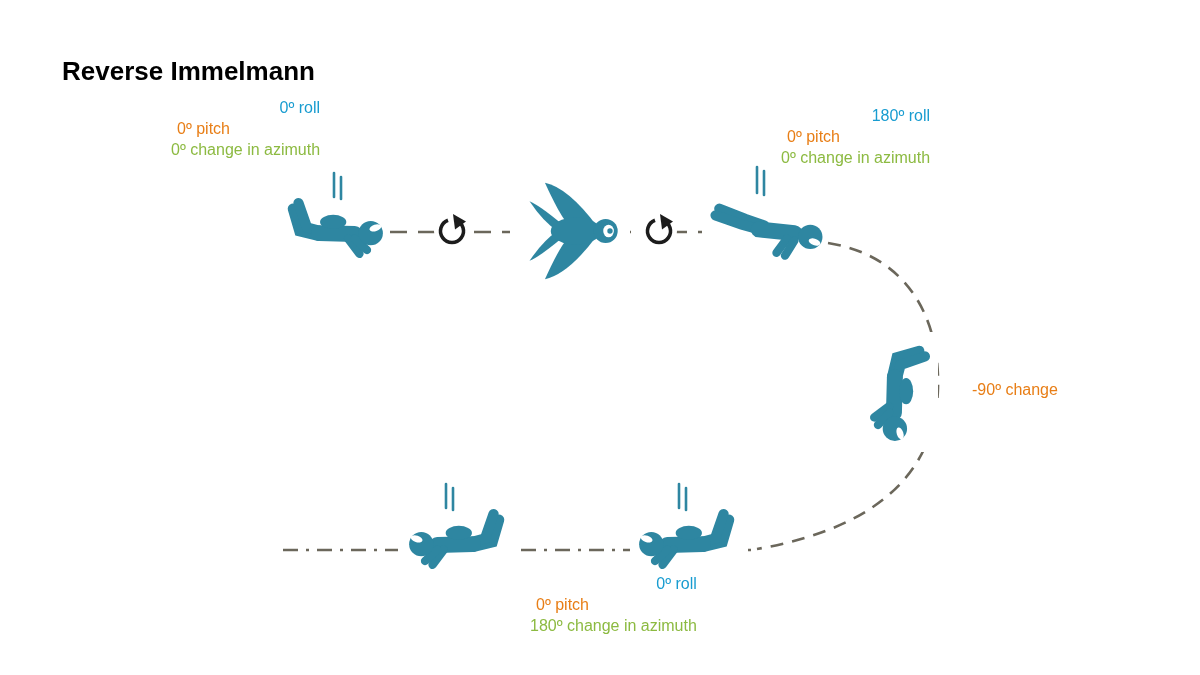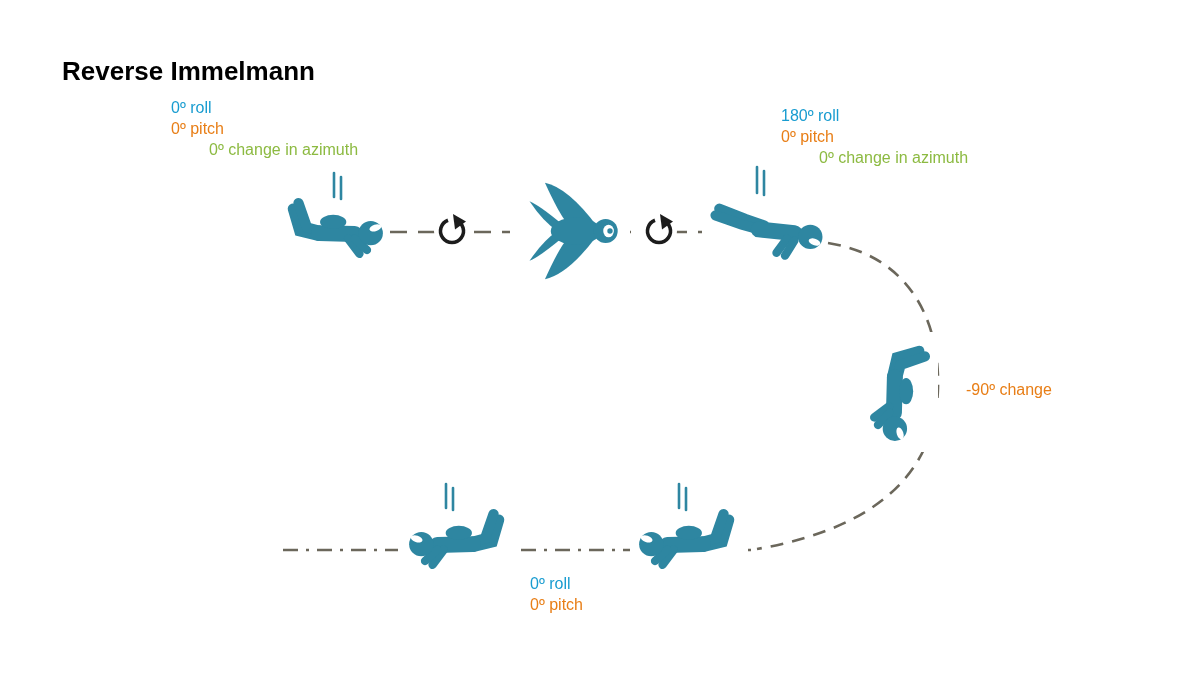--- a/index.html
+++ b/index.html
@@ -21,23 +21,23 @@
     top: 56px;
     font-size: 26px;
     font-weight: 700;
     color: var(--color-title, #000000);
   }
   .ann {
     position: absolute;
     font-size: 16px;
     line-height: 21px;
   }
-  .ann .roll    { color: var(--color-roll, #189CD0); }
-  .ann .pitch   { color: var(--color-pitch, #E87E16); }
-  .ann .azimuth { color: var(--color-azimuth, #8CBA41); margin-left: 38px; }
+  .ann .roll    { color: var(--color-roll, #189CD0); text-align: right; }
+  .ann .pitch   { color: var(--color-pitch, #E87E16); margin-left: 6px; }
+  .ann .azimuth { color: var(--color-azimuth, #8CBA41); }
   .scene { position: absolute; left: 0; top: 0; }
   .traj {
     fill: none;
     stroke: var(--color-path, #6B675B);
     stroke-width: 2.6;
   }
   .mask { fill: #ffffff; }
   .figure { color: var(--color-figure, #2E86A1); }
   .rotation-arrow { color: var(--color-arrow, #1C1C1C); }
   .speed line {
@@ -65,20 +65,21 @@
     <div class="azimuth">0º change in azimuth</div>
   </div>
 
   <div class="ann" style="left:966px; top:379px;">
     <div class="pitch">-90º change</div>
   </div>
 
   <div class="ann" style="left:530px; top:573px;">
     <div class="roll">0º roll</div>
     <div class="pitch">0º pitch</div>
+    <div class="azimuth">180º change in azimuth</div>
   </div>
 
   <svg class="scene" width="1200" height="675" viewBox="0 0 1200 675">
     <defs>
 
       <symbol id="flyer-side" viewBox="0 0 140 80" overflow="visible">
         <g fill="none" stroke="currentColor" stroke-linecap="round">
           <path d="M24 20 L31 44 L52 49" stroke-width="11"></path>
           <path d="M30 14 L39 40 L58 45" stroke-width="11"></path>
           <path d="M52 46 L90 47" stroke-width="17"></path>

